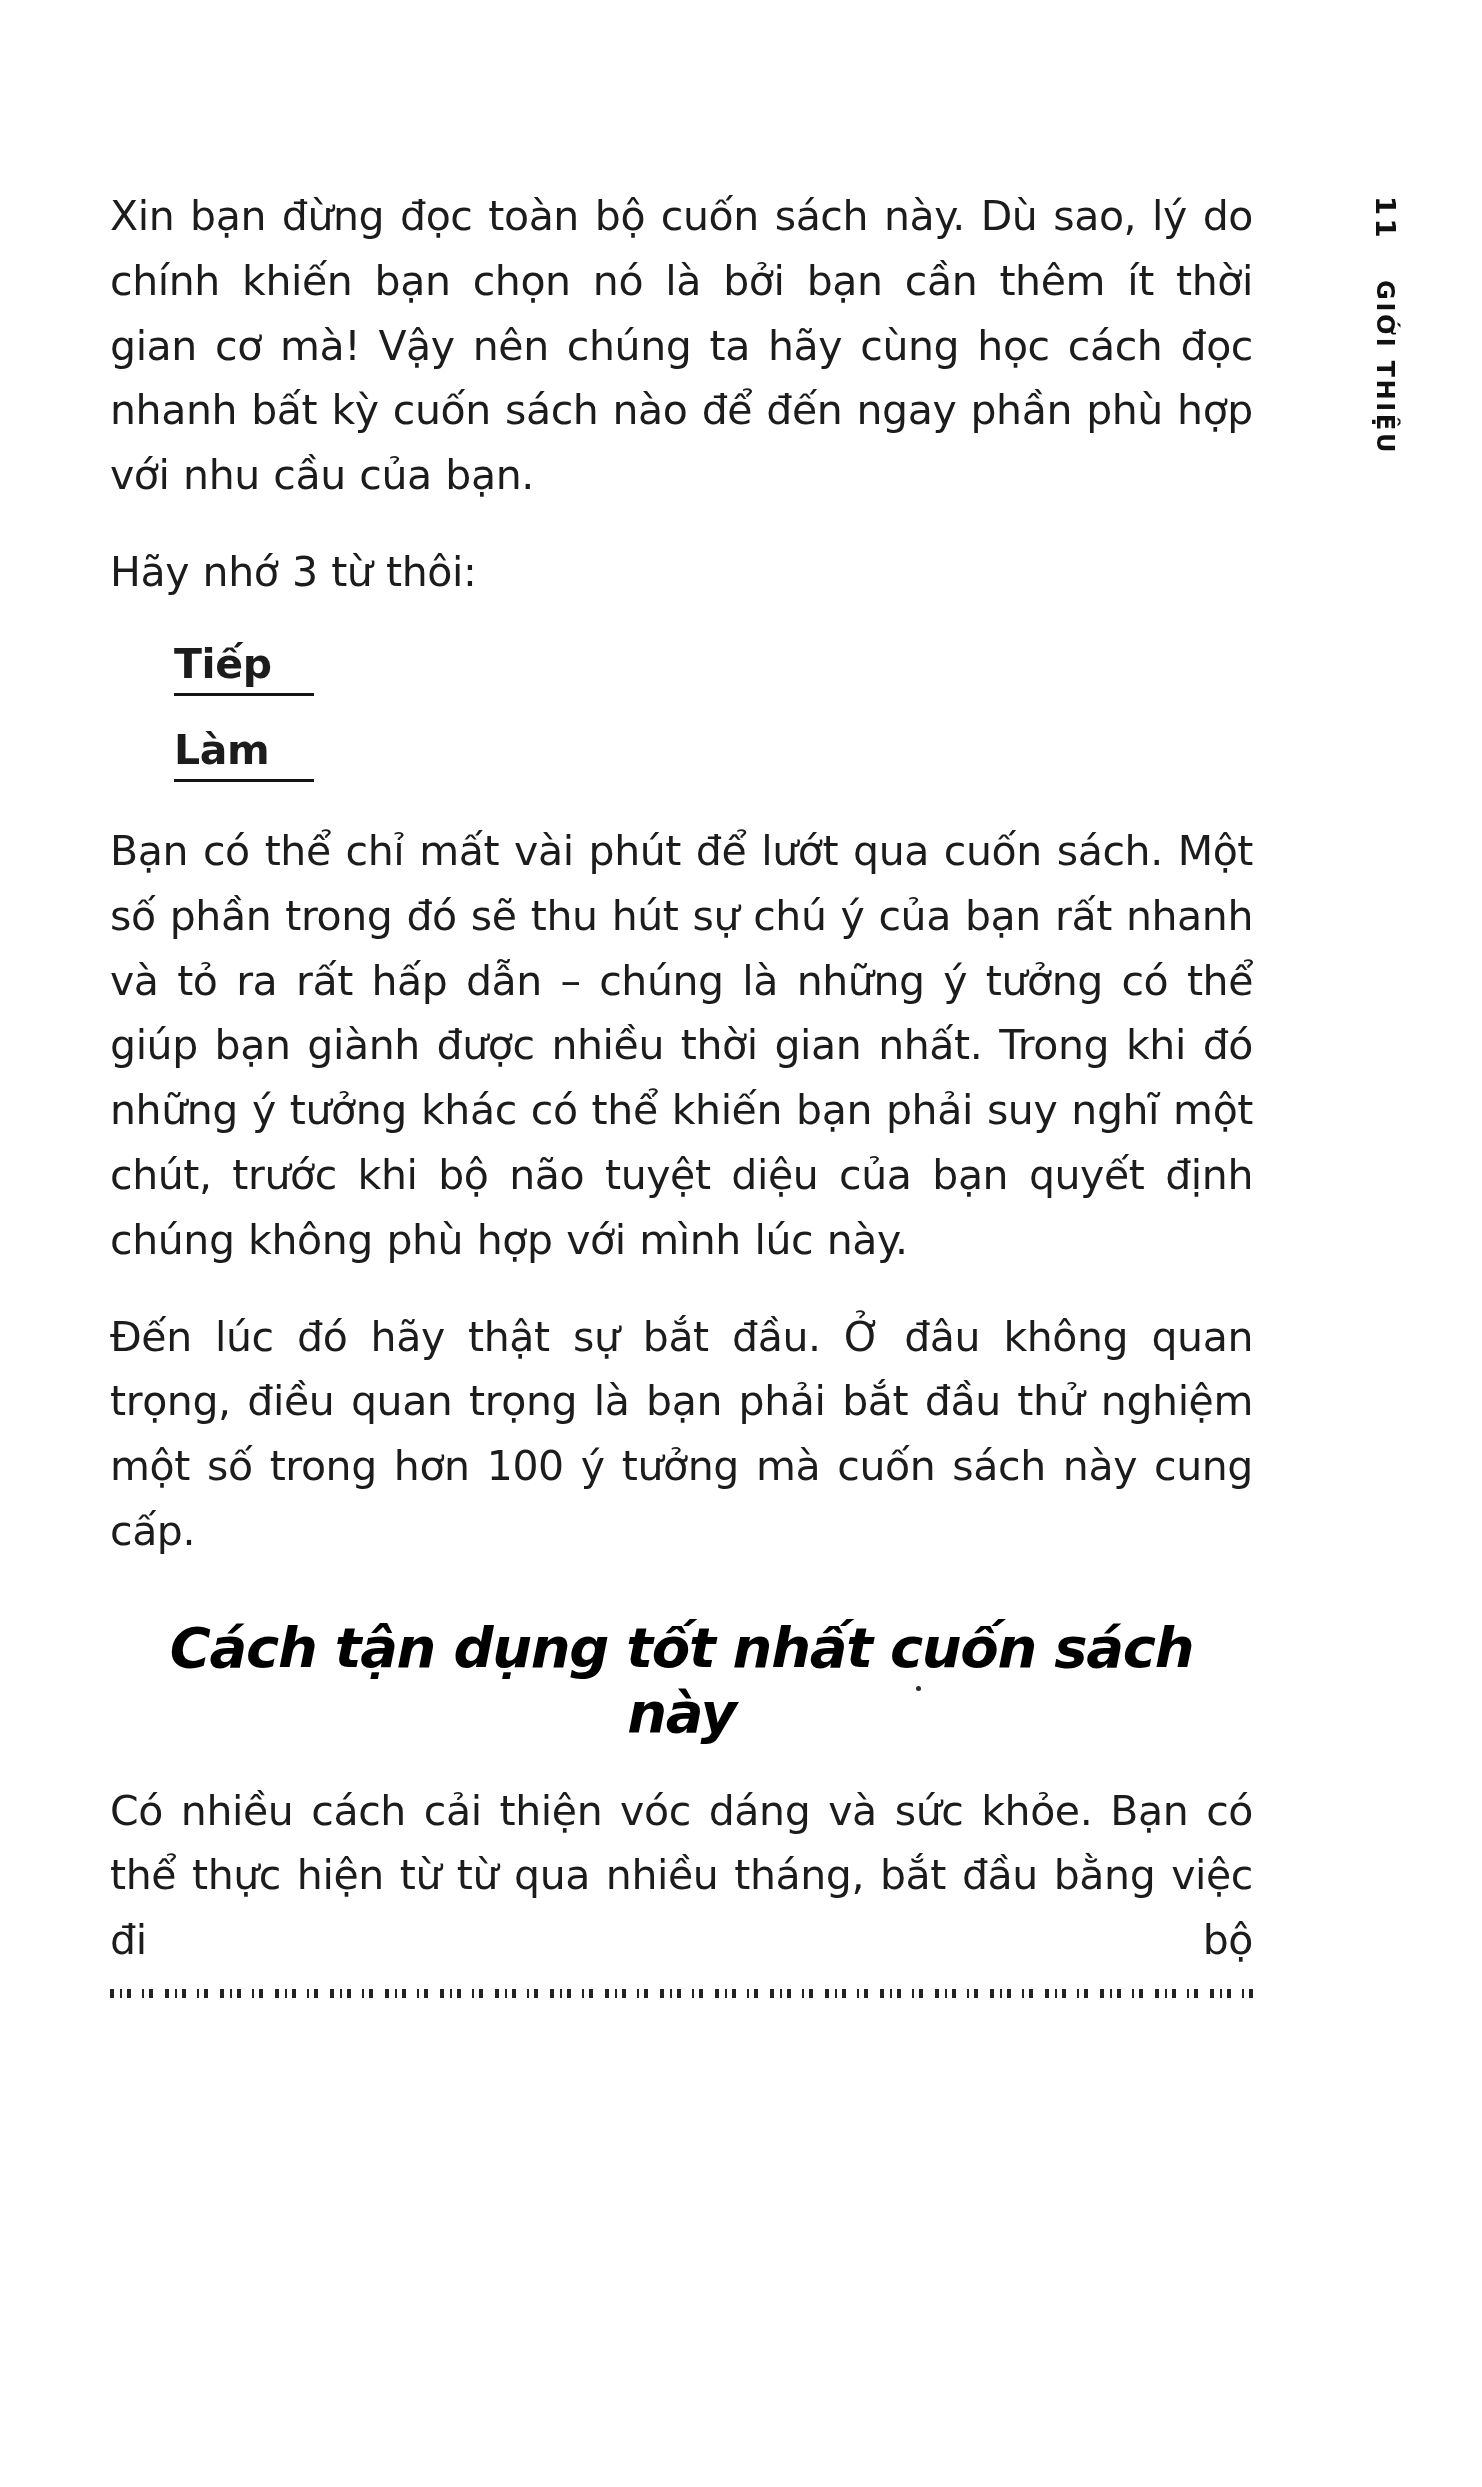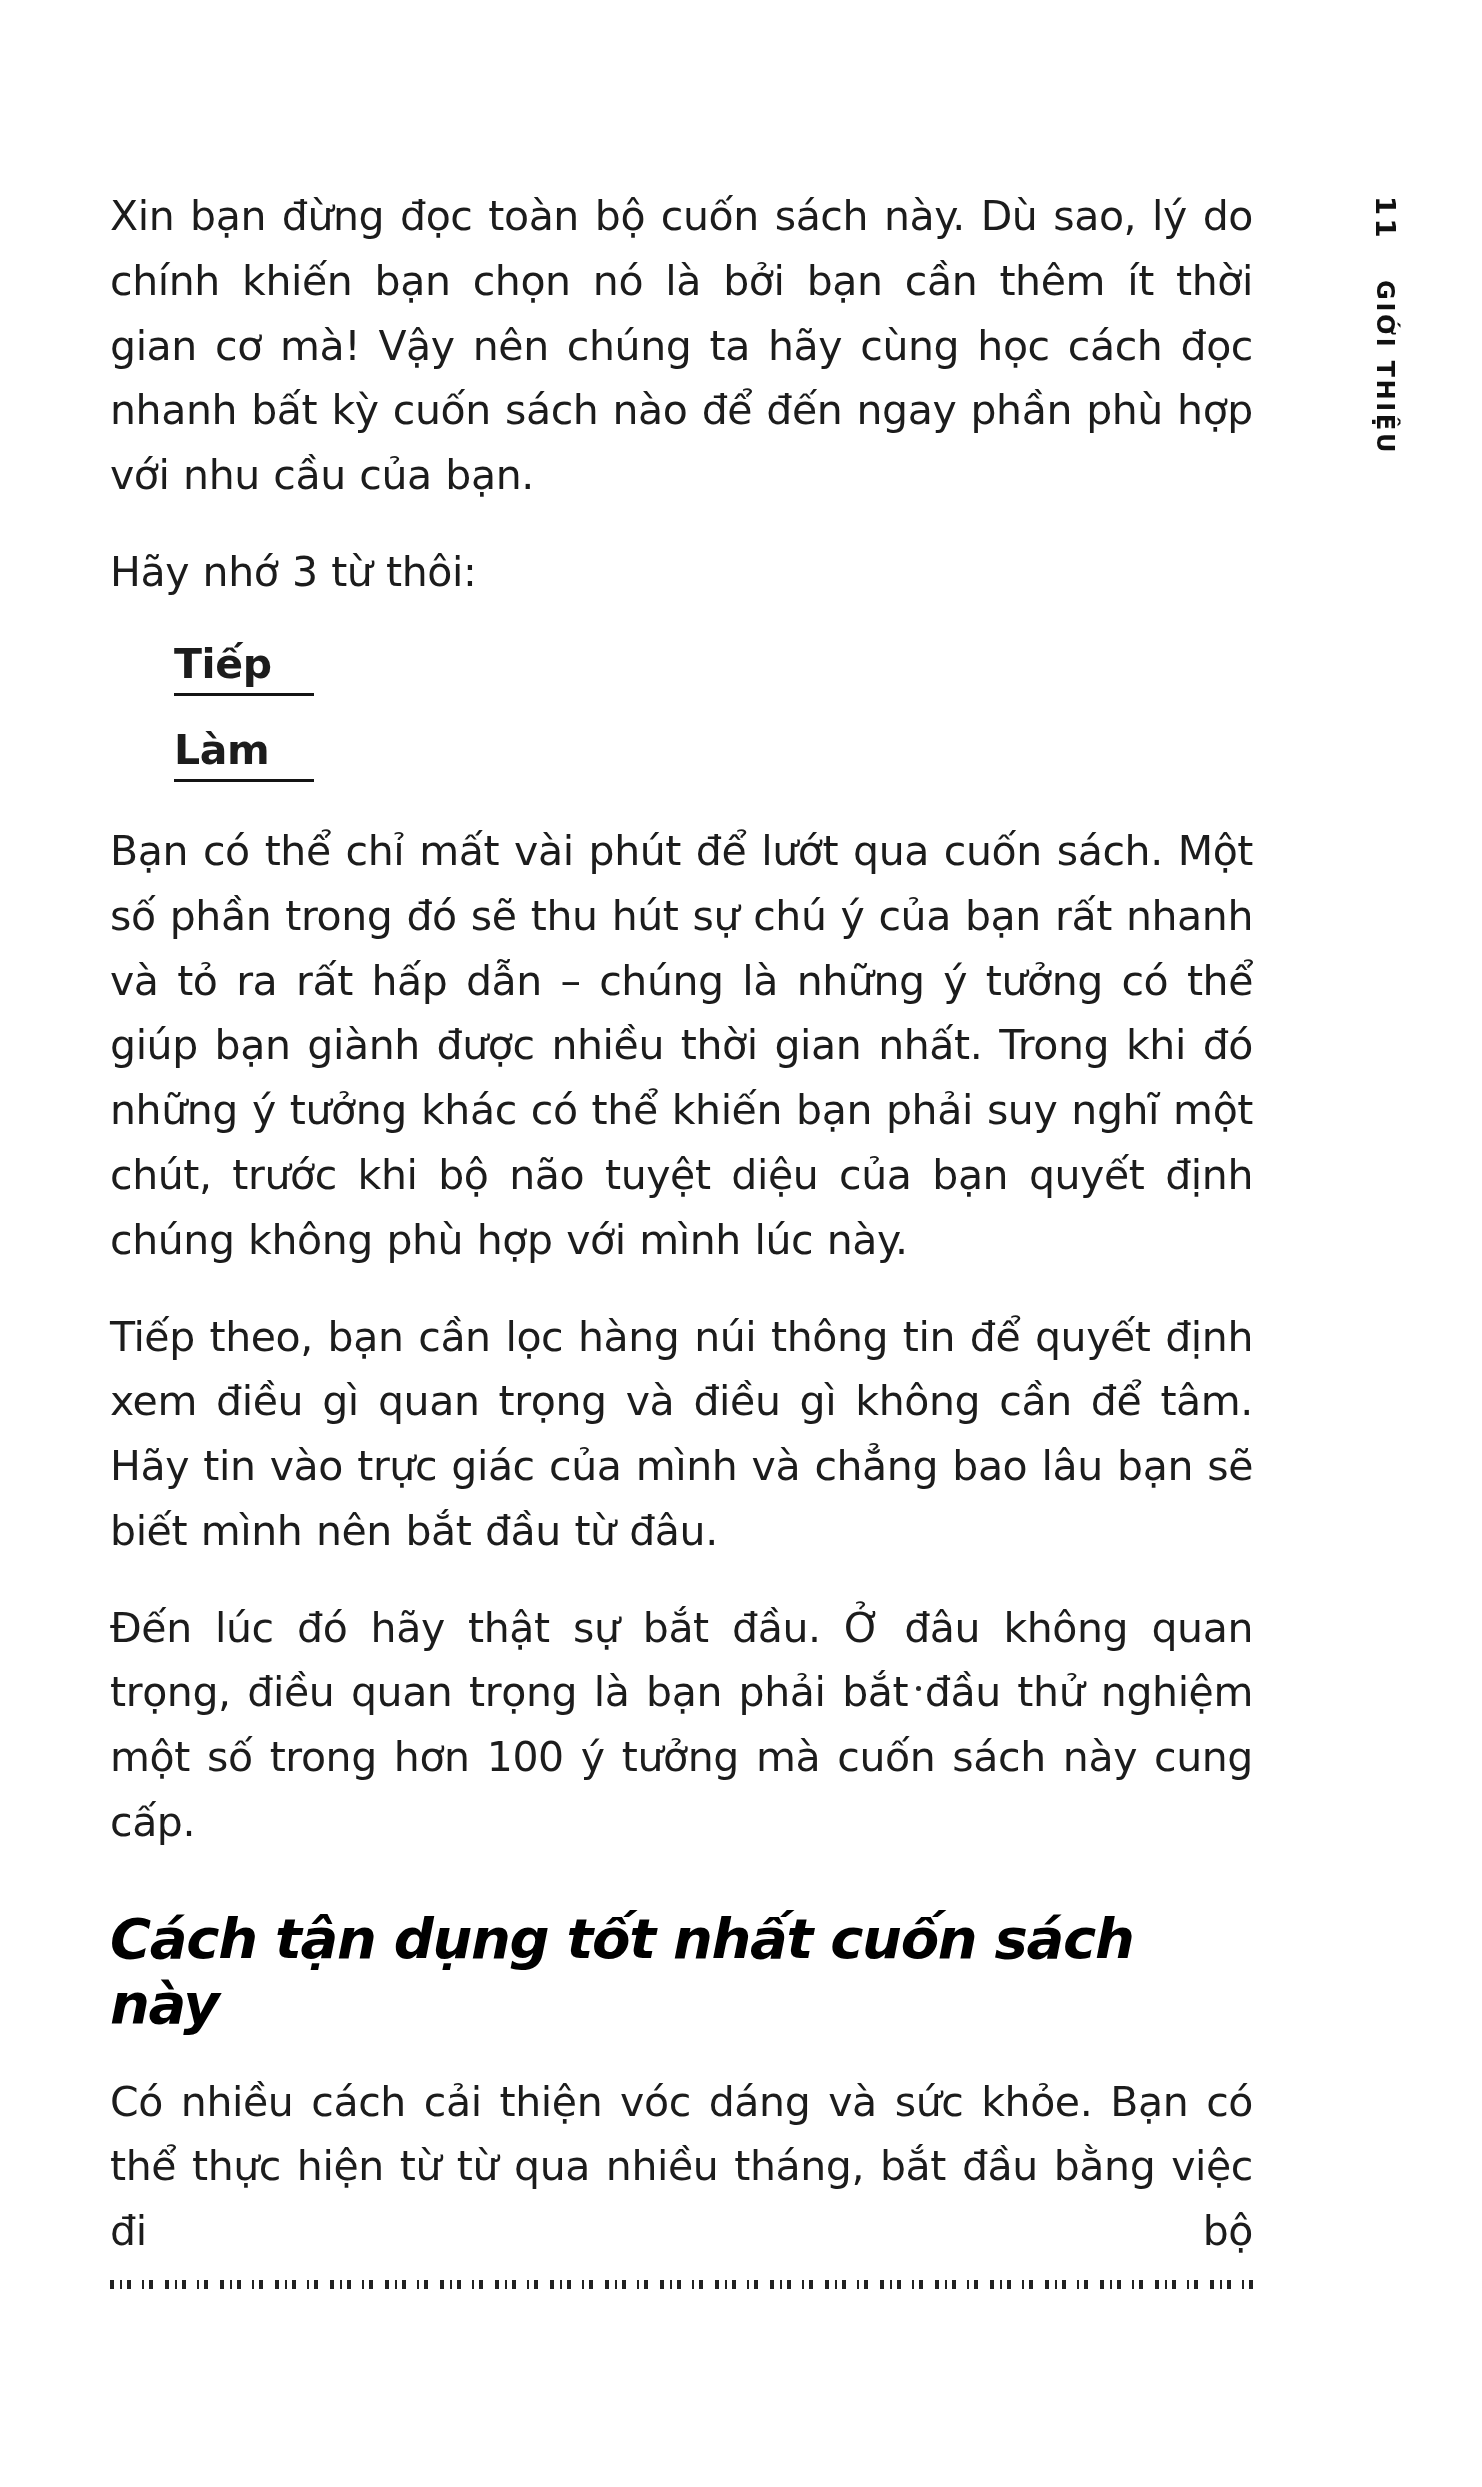--- a/index.html
+++ b/index.html
@@ -56,20 +56,21 @@
     padding-bottom: 5.3px;
     border-bottom: 3.5px solid #141414;
   }
   .section-heading {
     margin: 51px 0 34px 0;
     font-size: 56px;
     font-weight: bold;
     font-style: italic;
     letter-spacing: -1.3px;
     color: #000000;
+    text-align: center;
   }
   .last-par {
     text-align-last: justify;
     margin-bottom: 16px;
   }
   
   .clipped-line {
     height: 19.5px;
     width: 100%;
     overflow: hidden;
@@ -136,21 +137,20 @@
       <li>
         <span class="keyword">Tiếp</span>
       </li>
       <li>
         <span class="keyword">Làm</span>
       </li>
     </ul>
 
     <p class="body-par">Bạn có thể chỉ mất vài phút để lướt qua cuốn sách. Một số phần trong đó sẽ thu hút sự chú ý của bạn rất nhanh và tỏ ra rất hấp dẫn – chúng là những ý tưởng có thể giúp bạn giành được nhiều thời gian nhất. Trong khi đó những ý tưởng khác có thể khiến bạn phải suy nghĩ một chút, trước khi bộ não tuyệt diệu của bạn quyết định chúng không phù hợp với mình lúc này.</p>
 
-    <p class="body-par">Tiếp theo, bạn cần lọc hàng núi thông tin để quyết định xem điều gì quan trọng và điều gì không cần để tâm. Hãy tin vào trực giác của mình và chẳng bao lâu bạn sẽ biết mình nên bắt đầu từ đâu.</p>
 
     <p class="body-par">Đến lúc đó hãy thật sự bắt đầu. Ở đâu không quan trọng, điều quan trọng là bạn phải bắt đầu thử nghiệm một số trong hơn 100 ý tưởng mà cuốn sách này cung cấp.</p>
 
     <h1 class="section-heading">Cách tận dụng tốt nhất cuốn sách này</h1>
 
     <p class="body-par last-par">Có nhiều cách cải thiện vóc dáng và sức khỏe. Bạn có thể thực hiện từ từ qua nhiều tháng, bắt đầu bằng việc đi bộ</p>
 
     <div class="clipped-line"></div>
 
   </main>

